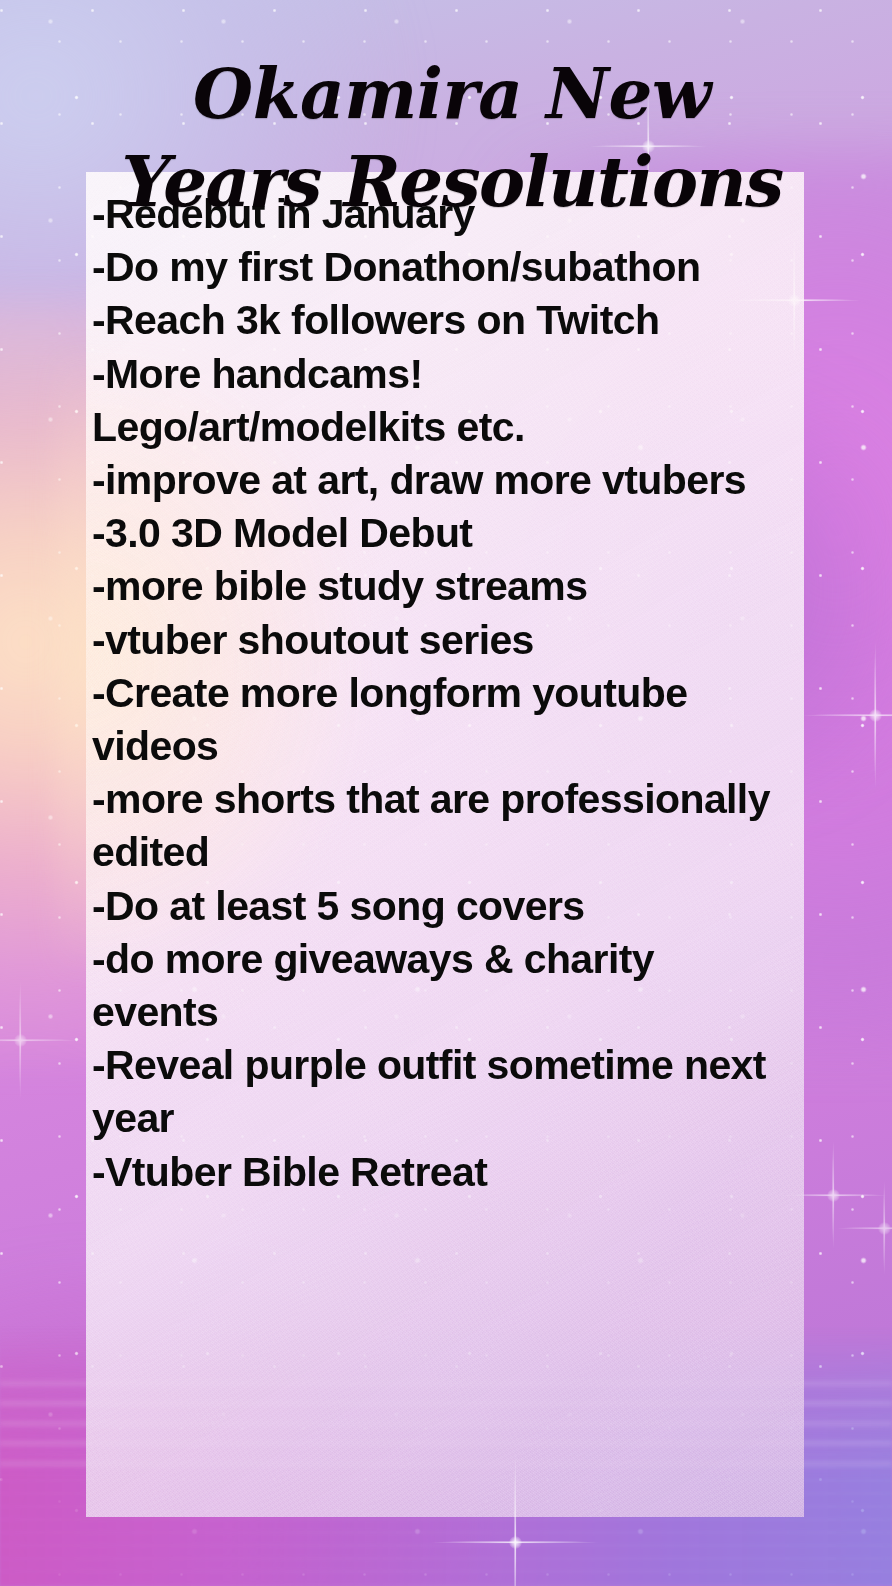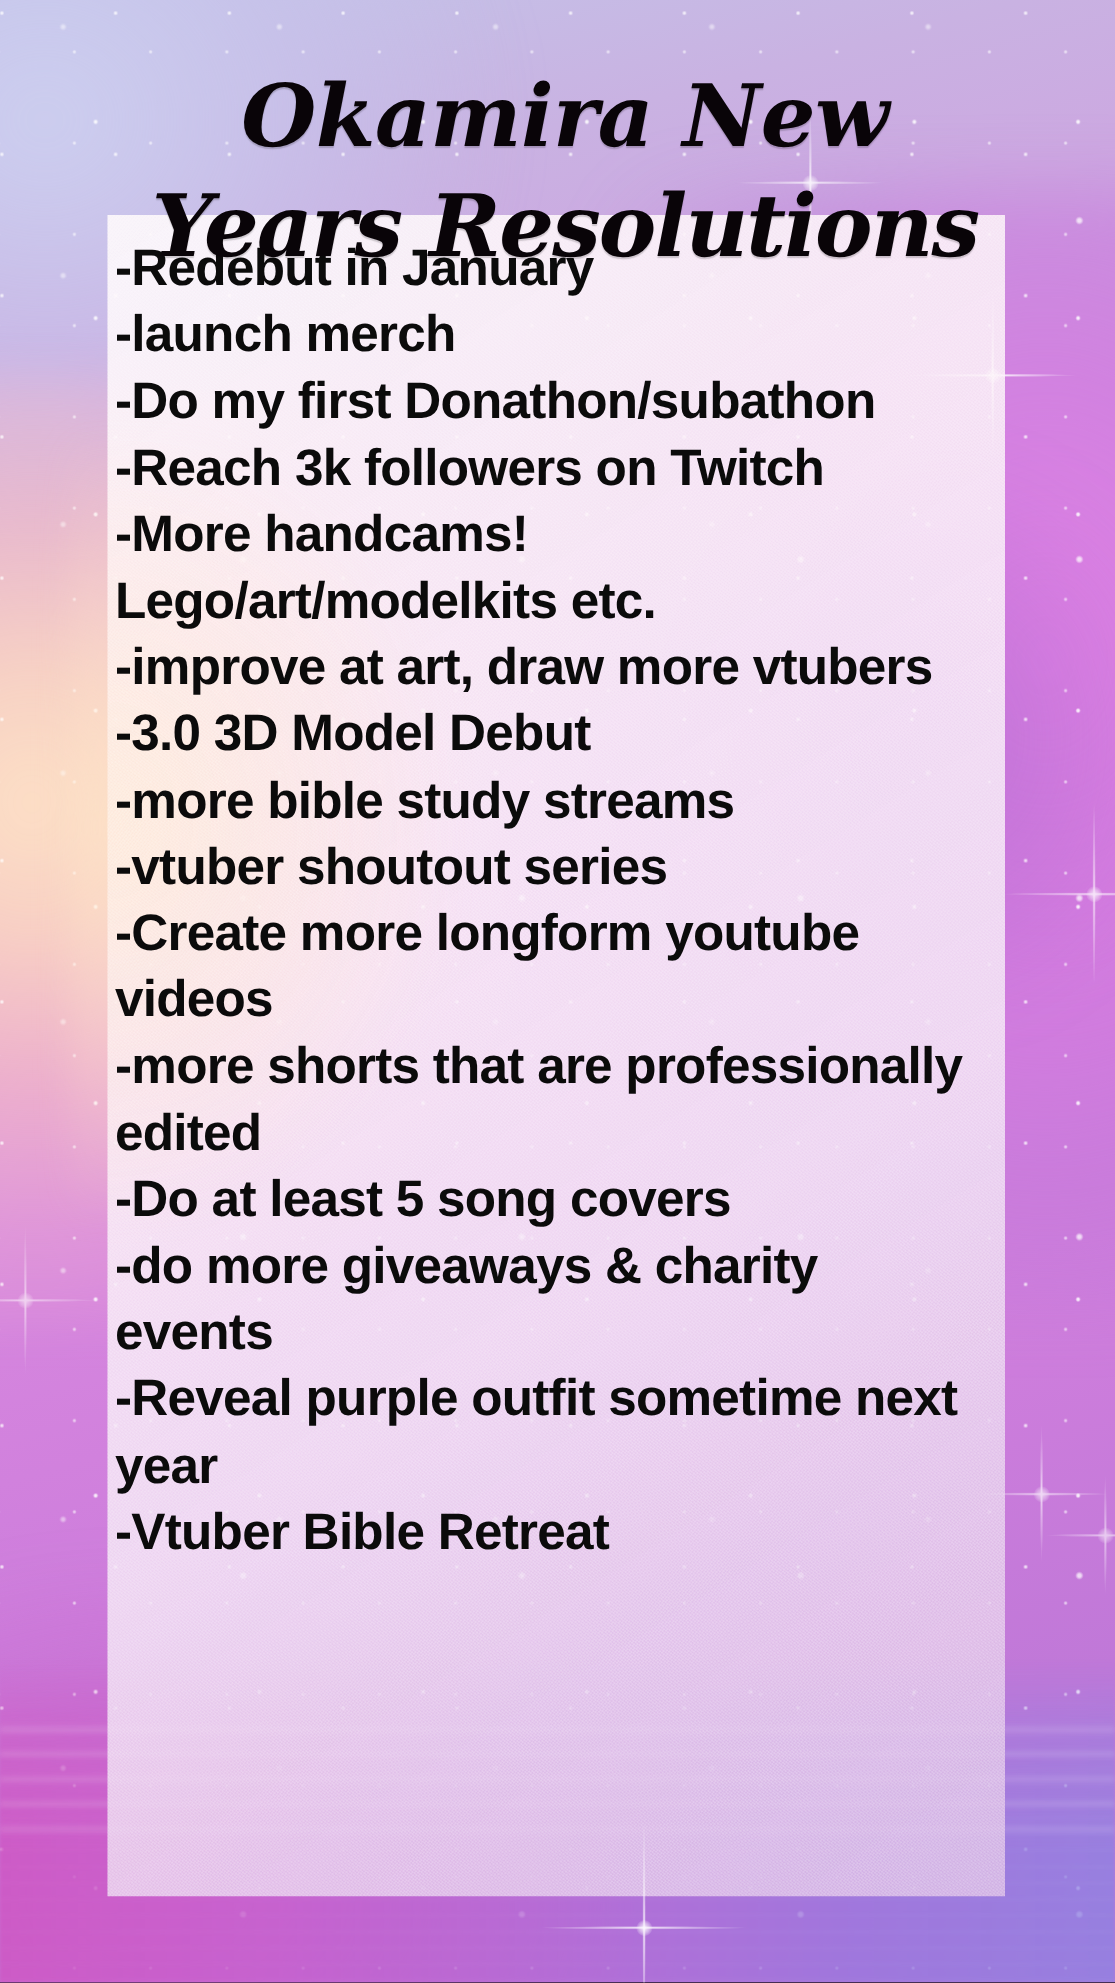--- a/index.html
+++ b/index.html
@@ -318,21 +318,20 @@
     <span class="title-line title-line-1">Okamira New</span>
     <span class="title-line title-line-2">Years Resolutions</span>
   </h1>
 
   <div class="card">
     <div class="card-warm"></div>
     <div class="card-texture"></div>
 
     <div class="list">
       <span class="list-line">-Redebut in January</span>
-      <span class="list-line">-launch merch</span>
       <span class="list-line">-Do my first Donathon/subathon</span>
       <span class="list-line">-Reach 3k followers on Twitch</span>
       <span class="list-line">-More handcams!</span>
       <span class="list-line">Lego/art/modelkits etc.</span>
       <span class="list-line">-improve at art, draw more vtubers</span>
       <span class="list-line">-3.0 3D Model Debut</span>
       <span class="list-line">-more bible study streams</span>
       <span class="list-line">-vtuber shoutout series</span>
       <span class="list-line wrap">-Create more longform youtube videos</span>
       <span class="list-line wrap">-more shorts that are professionally edited</span>

